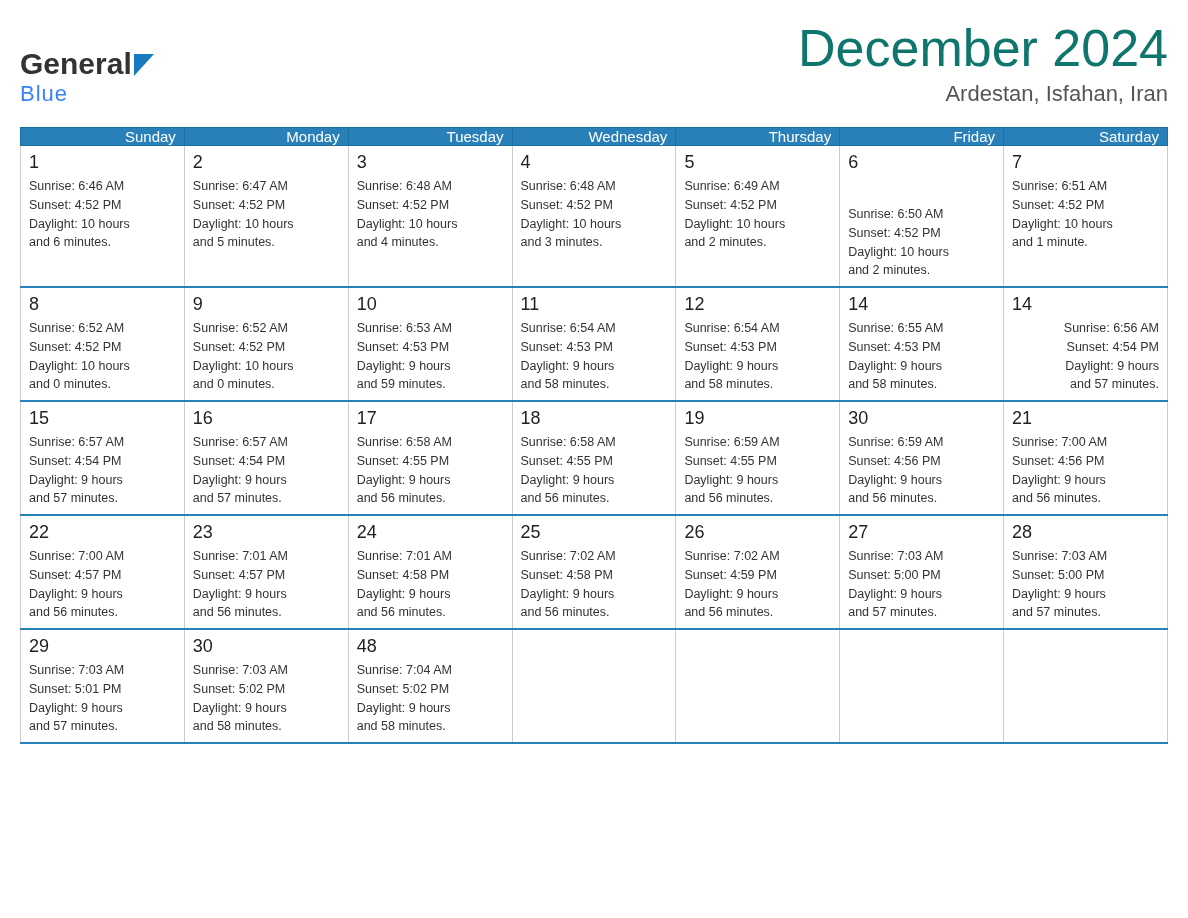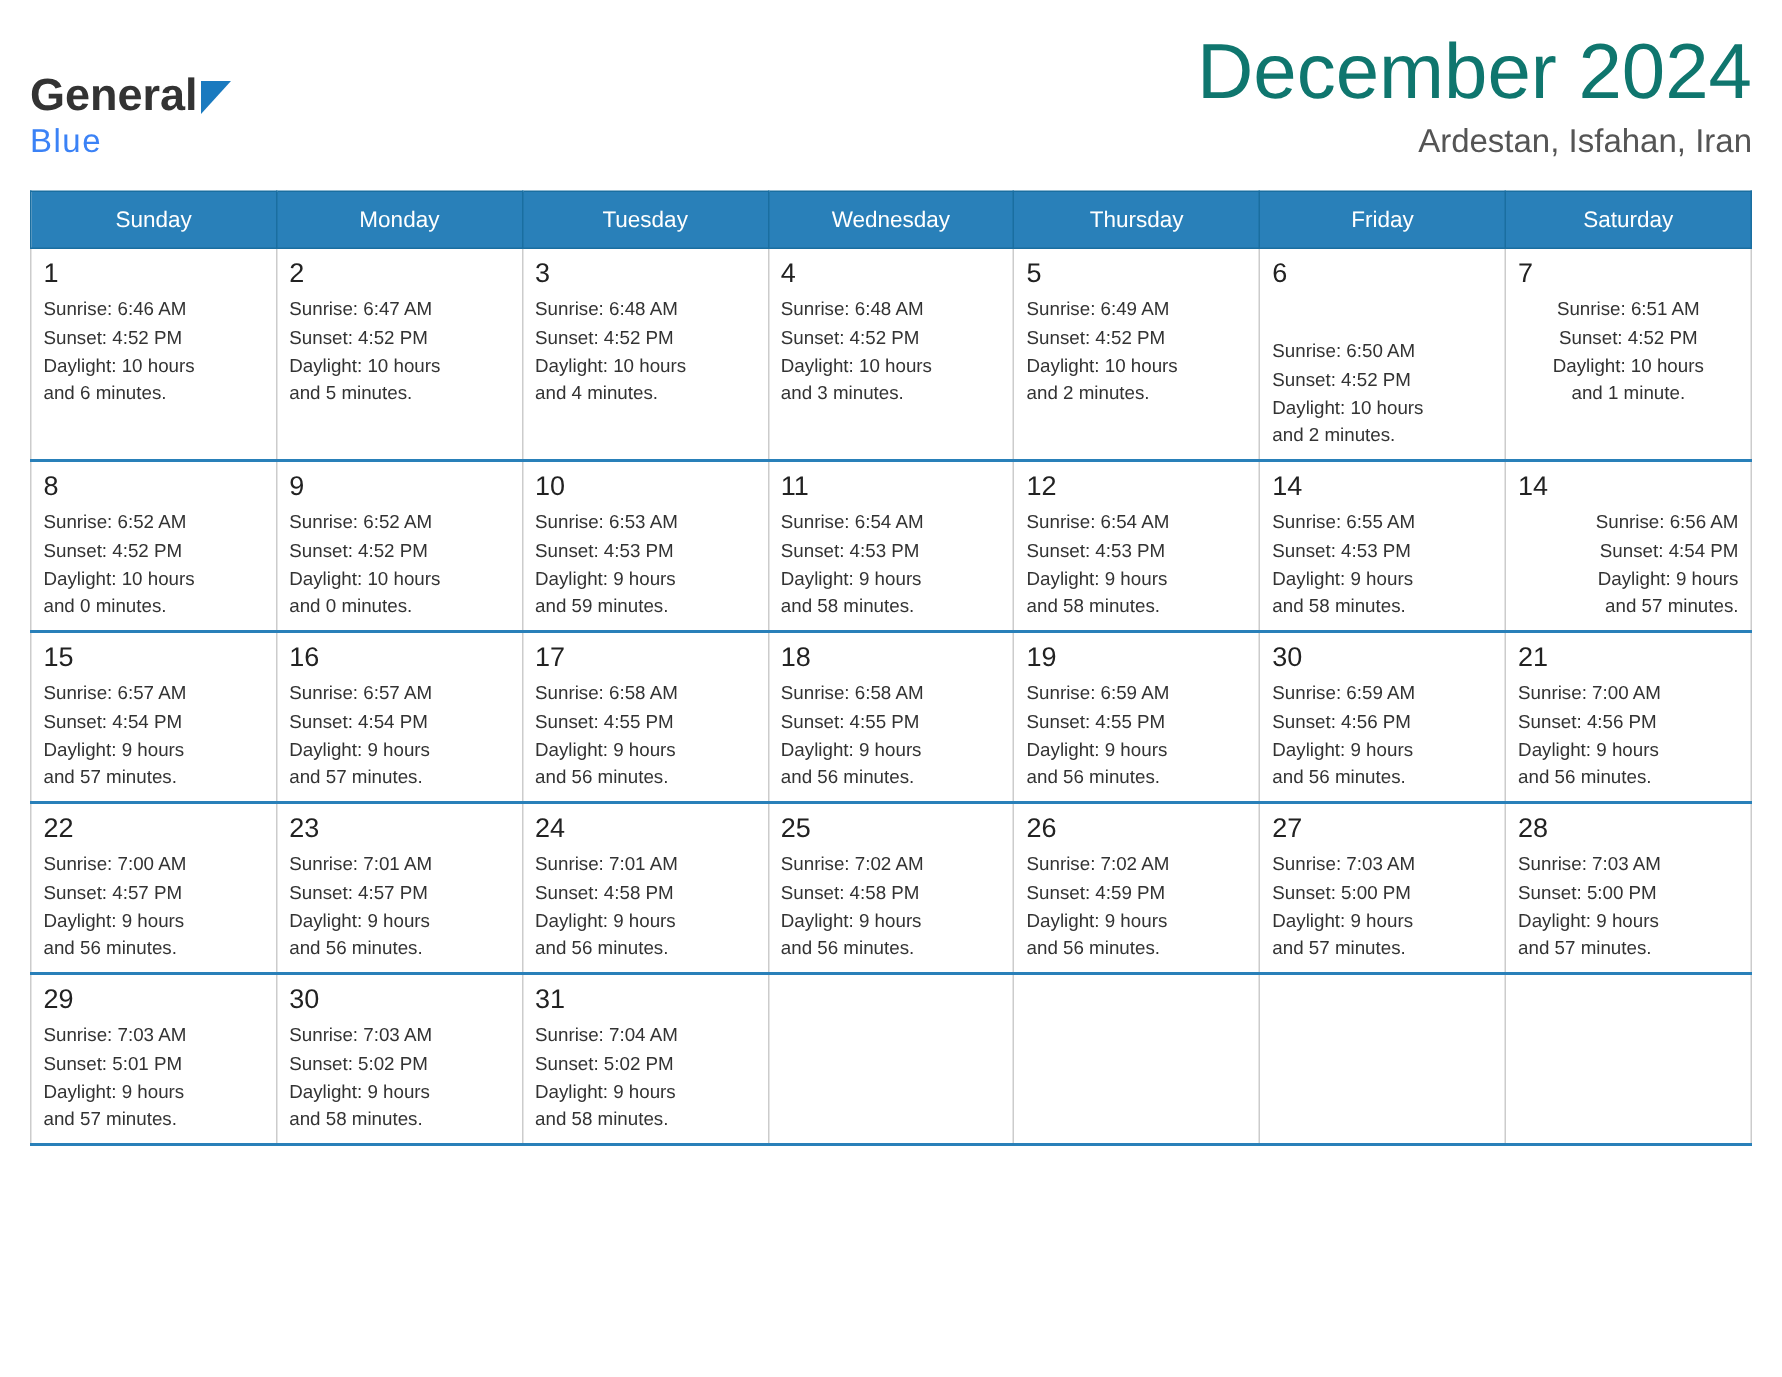--- a/index.html
+++ b/index.html
@@ -43,22 +43,22 @@
     }
     table {
       width: 100%;
       border-collapse: collapse;
     }
     thead tr th {
       background-color: #2980b9;
       color: #fff;
       font-size: 15px;
       font-weight: normal;
-      padding: 10px 8px;
-      text-align: center;
+      padding: 0 8px;
+      text-align: right;
       border: 1px solid #1a6ea0;
     }
     tbody tr td {
       border: 1px solid #ccc;
       vertical-align: top;
       padding: 6px 8px;
       font-size: 13px;
       color: #333;
       min-width: 130px;
     }
@@ -152,21 +152,21 @@
         </td>
         <td>
           <span class="day-number">6</span>
           <div class="day-info" style="white-space: pre-line; margin-top: 32px;">Sunrise: 6:50 AM
 Sunset: 4:52 PM
 Daylight: 10 hours
 and 2 minutes.</div>
         </td>
         <td>
           <span class="day-number">7</span>
-          <div class="day-info" style="white-space: pre-line; text-align: center;">Sunrise: 6:51 AM
+          <div class="day-info" style="white-space: pre-line;">Sunrise: 6:51 AM
 Sunset: 4:52 PM
 Daylight: 10 hours
 and 1 minute.</div>
         </td>
       </tr>
       <tr>
         <td>
           <span class="day-number">8</span>
           <div class="day-info" style="white-space: pre-line;">Sunrise: 6:52 AM
 Sunset: 4:52 PM
@@ -327,21 +327,21 @@
 and 57 minutes.</div>
         </td>
         <td>
           <span class="day-number">30</span>
           <div class="day-info" style="white-space: pre-line;">Sunrise: 7:03 AM
 Sunset: 5:02 PM
 Daylight: 9 hours
 and 58 minutes.</div>
         </td>
         <td>
-          <span class="day-number">31</span>
+          <span class="day-number">48</span>
           <div class="day-info" style="white-space: pre-line;">Sunrise: 7:04 AM
 Sunset: 5:02 PM
 Daylight: 9 hours
 and 58 minutes.</div>
         </td>
         <td></td>
         <td></td>
         <td></td>
         <td></td>
       </tr>

